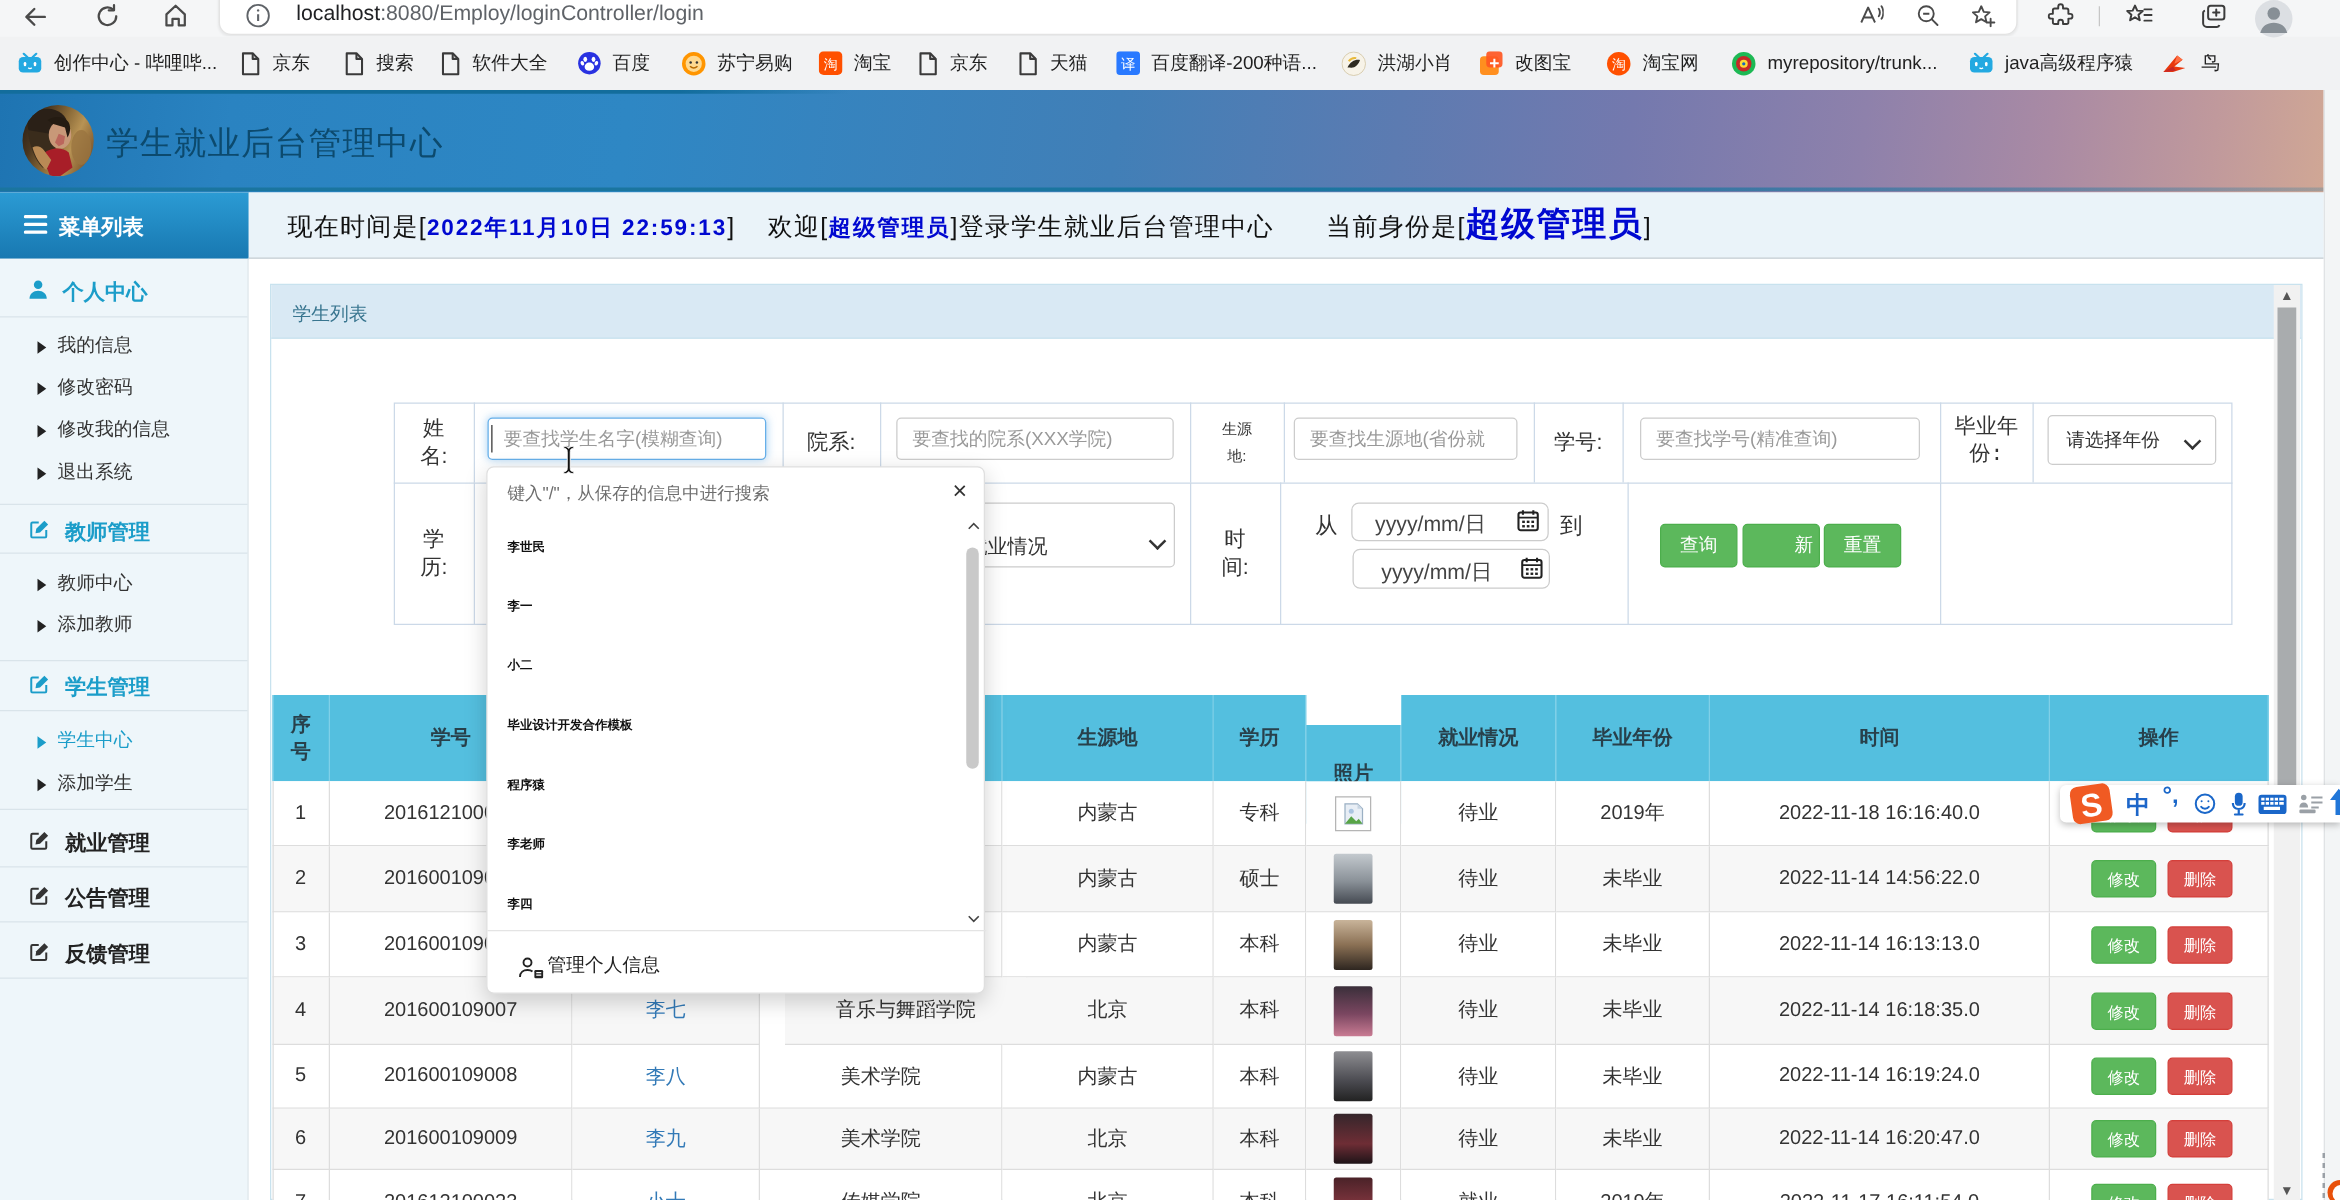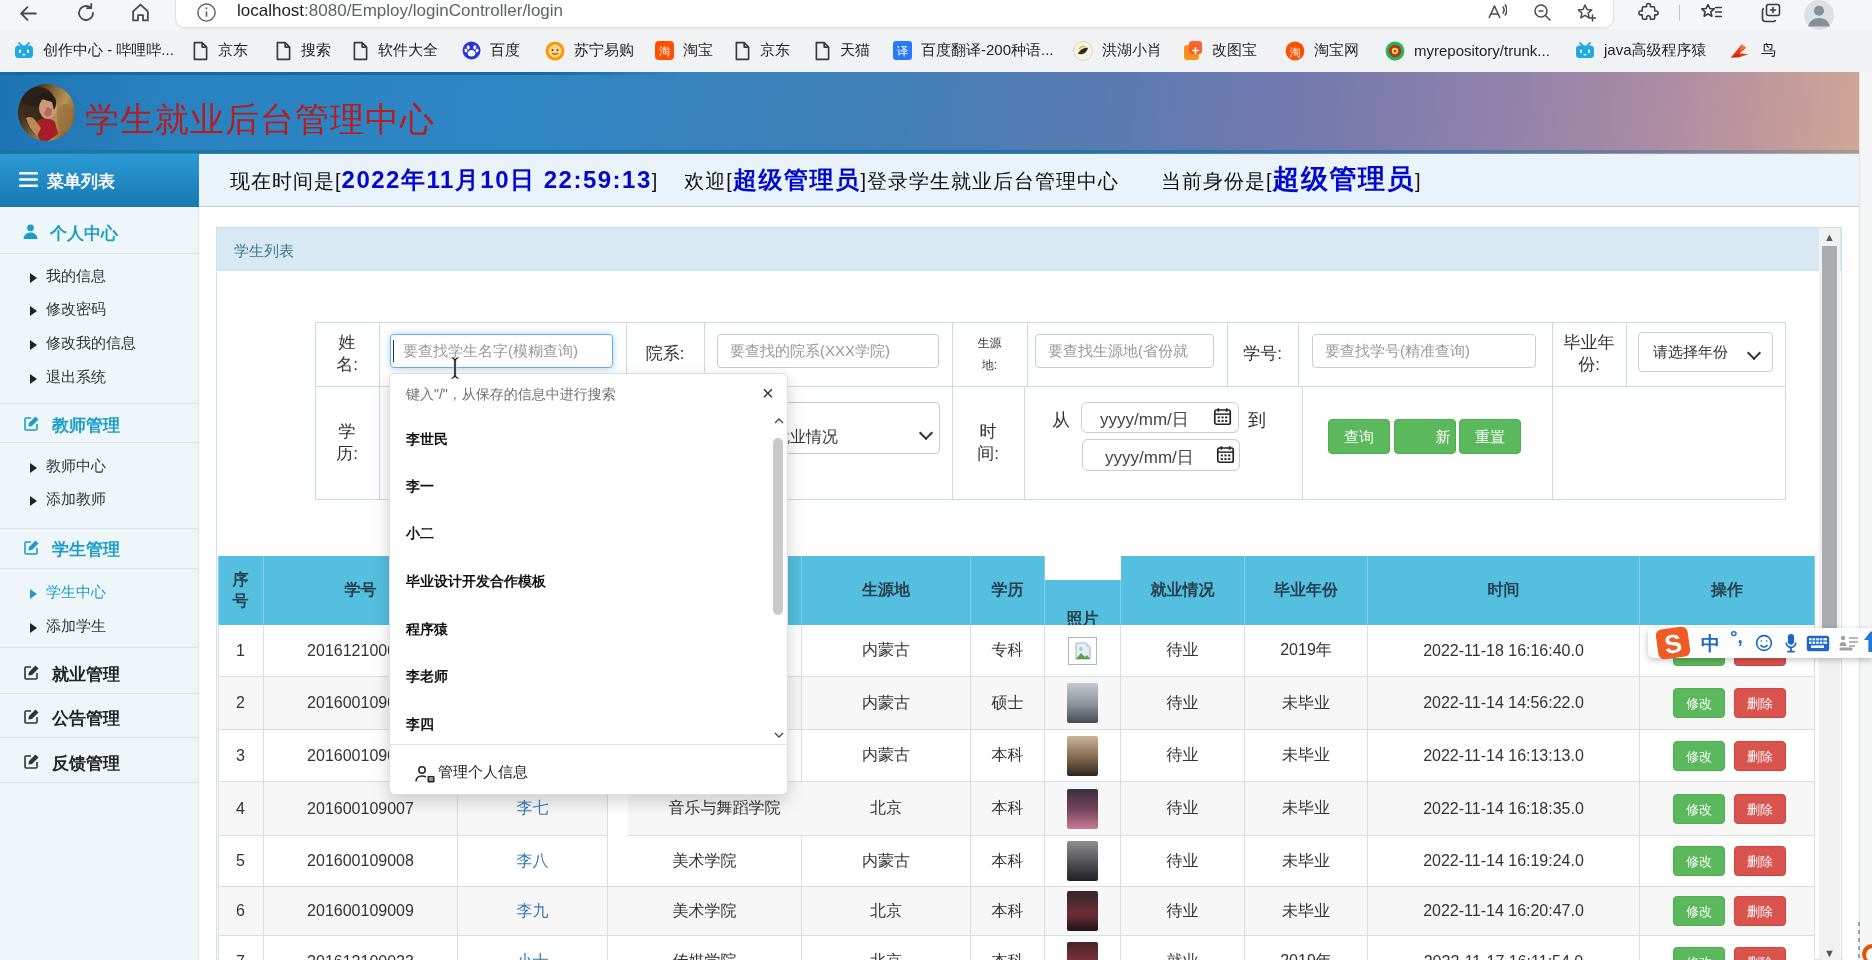--- a/index.html
+++ b/index.html
@@ -14,30 +14,30 @@
 .bm { position:absolute; top:0; height:43px; display:flex; align-items:center; gap:9px; font-size:15px; color:#1f1f1f; }
 .navic { position:absolute; top:0px; color:#3b3b3b; }
 #hdrline { left:0; top:72px; width:680px; height:3px; background:linear-gradient(90deg,#136d9c 80%,rgba(19,109,156,0)); }
 #hdrline2 { left:0; top:150px; width:1859px; height:3px; background:linear-gradient(90deg,#1a759f 55%,rgba(26,117,159,0.25)); }
 
 
 #banner { left:0; top:72px; width:1859px; height:82px;
  background:linear-gradient(97deg,#1e74b2 0%,#2a83c1 10%,#2e87c4 27%,#417fb7 48%,#5c7bb1 60%,#7479ae 70%,#8e81ab 80%,#a98aa4 88%,#c0999c 95%,#d0a795 100%); }
 #avatar { left:18px; top:84px; width:57px; height:57px; border-radius:50%; overflow:hidden;
  background:linear-gradient(115deg,#241a12 0%,#4a3620 26%,#8a6a38 48%,#b89354 66%,#8a6435 84%,#5a3e22 100%); }
-#title { left:85px; top:97px; font-size:34px; color:#b91c1c; letter-spacing:1px; }
+#title { left:85px; top:97px; font-size:26px; color:#0c4a6e; letter-spacing:1px; }
 
 
 #menuhead { left:0; top:154px; width:199px; height:53px; background:linear-gradient(#2b9bd4,#1878b1); color:#fff; }
 #menuhead .txt { position:absolute; left:47px; top:16px; font-size:17px; font-weight:bold; }
 #timebar { left:199px; top:154px; width:1660px; height:53px; background:#eaf3f9; border-bottom:1px solid #c6cdd2; font-size:20px; letter-spacing:1px; color:#111; white-space:nowrap; }
 .gap { display:inline-block; }
 b.blu2 { color:#0008d0; font-size:27px; letter-spacing:1.5px; }
 #timebar .inner { position:absolute; left:31px; top:7px; }
-b.blu { color:#0008d0; font-size:24px; letter-spacing:1.5px; }
+b.blu { color:#0008d0; font-size:18px; letter-spacing:1.5px; }
 
 
 #sidebar { left:0; top:207px; width:199px; height:753px; background:#eef6fa; border-right:1px solid #dbe3e8; }
 .sep { position:absolute; left:0; width:198px; height:1px; background:#d9e4ea; }
 .sect { position:absolute; left:0; width:198px; font-size:17px; font-weight:bold; color:#1b9dc9; }
 .sect.dark { color:#222; }
 .sub { position:absolute; left:0; width:198px; font-size:15px; color:#333; }
 .sub .arr { position:absolute; left:30px; top:3px; width:0; height:0; border-left:7px solid #222; border-top:5px solid transparent; border-bottom:5px solid transparent; }
 .sub .t { position:absolute; left:46px; top:-3px; }
 .sub.active { color:#1b9dc9; }
@@ -68,21 +68,21 @@
 .td a { color:#337ab7; text-decoration:none; }
 .mbtn { position:absolute; width:52px; height:30px; border-radius:4px; color:#fff; font-size:13px; text-align:center; line-height:29px; }
 .mbtn.grn { background:#5cb85c; border:1px solid #4cae4c; }
 .mbtn.red { background:#d9534f; border:1px solid #d43f3a; }
 .photo { position:absolute; width:31px; height:40px; border-radius:2px; }
 
 
 #dd { left:389px; top:373px; width:399px; height:422px; background:#fff; border:1px solid #dfdfdf; border-radius:6px; box-shadow:0 6px 18px rgba(0,0,0,0.18); }
 #dd .hint { position:absolute; left:16px; top:12px; font-size:14px; color:#6e6e6e; }
 #dd .x { position:absolute; left:372px; top:8px; font-size:20px; color:#333; }
-.ddi { position:absolute; left:16px; font-size:14px; font-weight:bold; color:#111; }
+.ddi { position:absolute; left:16px; font-size:10px; font-weight:bold; color:#111; }
 #ddsep { position:absolute; left:0px; top:370px; width:399px; height:1px; background:#e4e4e4; }
 #ddfoot { position:absolute; left:48px; top:389px; font-size:15px; color:#222; }
 
 
 #sogou { left:1648px; top:628px; width:224px; height:30px; background:#fff; border-radius:5px 0 0 5px; box-shadow:0 2px 6px rgba(0,0,0,0.25); }
 </style>
 </head>
 <body>
 <div id="stage">
   <div class="abs" id="toolbar"></div>
@@ -404,21 +404,21 @@
   <div class="abs" style="left:1626px;top:322px;width:1px;height:64px;background:#ccd9e8;"></div>
   <div class="abs" style="left:379px;top:386px;width:1px;height:114px;background:#ccd9e8;"></div>
   <div class="abs" style="left:952px;top:386px;width:1px;height:114px;background:#ccd9e8;"></div>
   <div class="abs" style="left:1024px;top:386px;width:1px;height:114px;background:#ccd9e8;"></div>
   <div class="abs" style="left:1302px;top:386px;width:1px;height:114px;background:#ccd9e8;"></div>
   <div class="abs" style="left:1552px;top:386px;width:1px;height:114px;background:#ccd9e8;"></div>
   <div class="abs flabel" style="left:315px;top:322px;width:64px;height:64px;font-size:17px;">姓<br>名:</div>
   <div class="abs flabel" style="left:626px;top:322px;width:78px;height:64px;font-size:17px;">院系:</div>
   <div class="abs flabel" style="left:952px;top:322px;width:75px;height:64px;font-size:12px;">生源<br>地:</div>
   <div class="abs flabel" style="left:1227px;top:322px;width:71px;height:64px;font-size:17px;">学号:</div>
-  <div class="abs flabel" style="left:1552px;top:322px;width:74px;height:64px;font-size:17px;">毕业年<br>份:</div>
+  <div class="abs flabel" style="left:1552px;top:322px;width:74px;height:64px;font-size:17px;font-family:Liberation Mono, monospace;">毕业年<br>份:</div>
   <div class="abs flabel" style="left:315px;top:386px;width:64px;height:114px;font-size:17px;">学<br>历:</div>
   <div class="abs flabel" style="left:952px;top:386px;width:72px;height:114px;font-size:17px;">时<br>间:</div>
   <div class="inp" style="left:717px;top:334px;width:222px;height:34px;">要查找的院系(XXX学院)</div>
   <div class="inp focus" style="left:390px;top:334px;width:223px;height:34px;">要查找学生名字(模糊查询)</div>
   <div class="inp" style="left:1035px;top:334px;width:179px;height:34px;">
       <span style="white-space:nowrap;overflow:hidden;">要查找生源地(省份就</span>
     </div>
   <div class="inp" style="left:1312px;top:334px;width:224px;height:34px;">要查找学号(精准查询)</div>
   <div class="sel" style="left:1638px;top:332px;width:135px;height:40px;"></div>
   <div class="abs" style="left:1653px;top:343px;font-size:15px;color:#333;">请选择年份</div>

